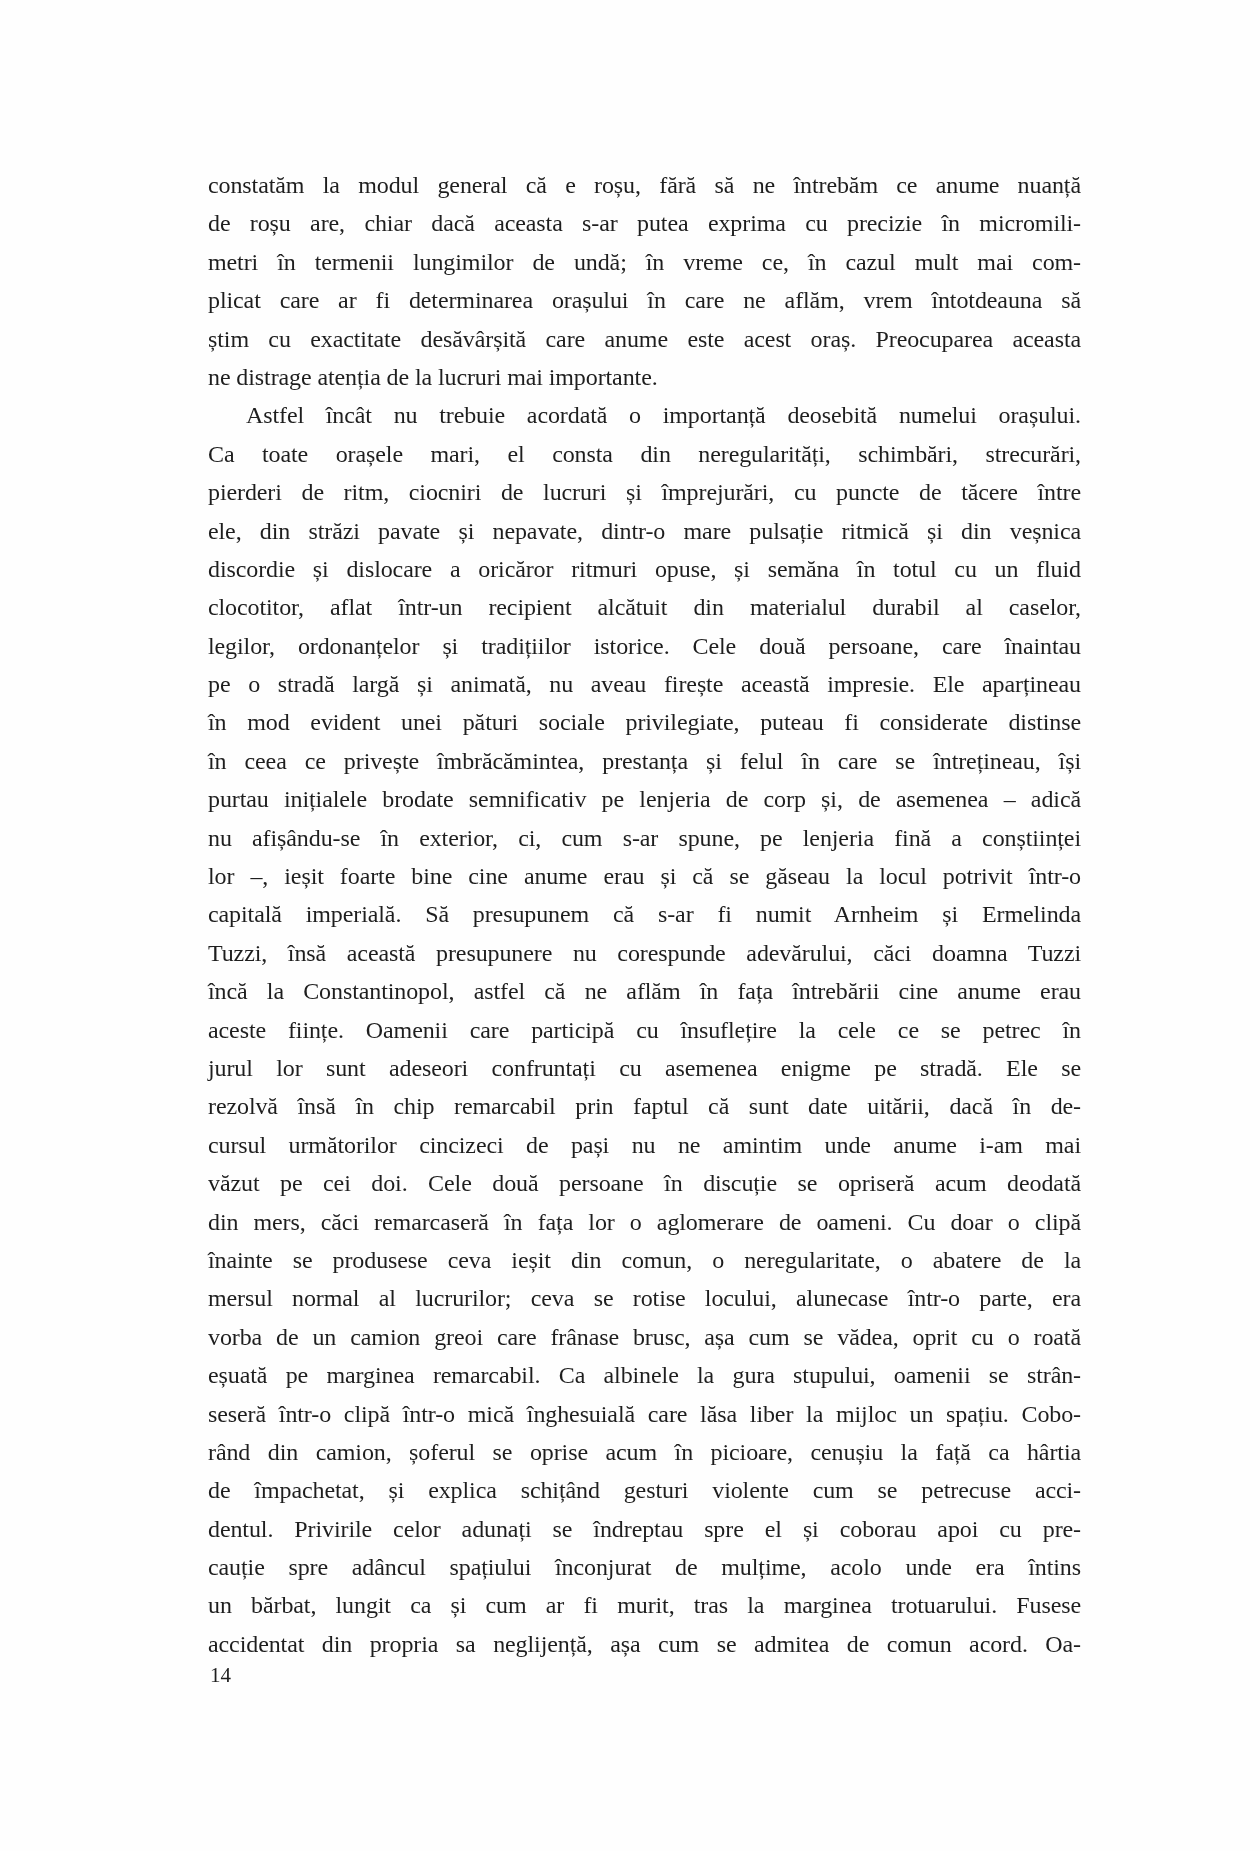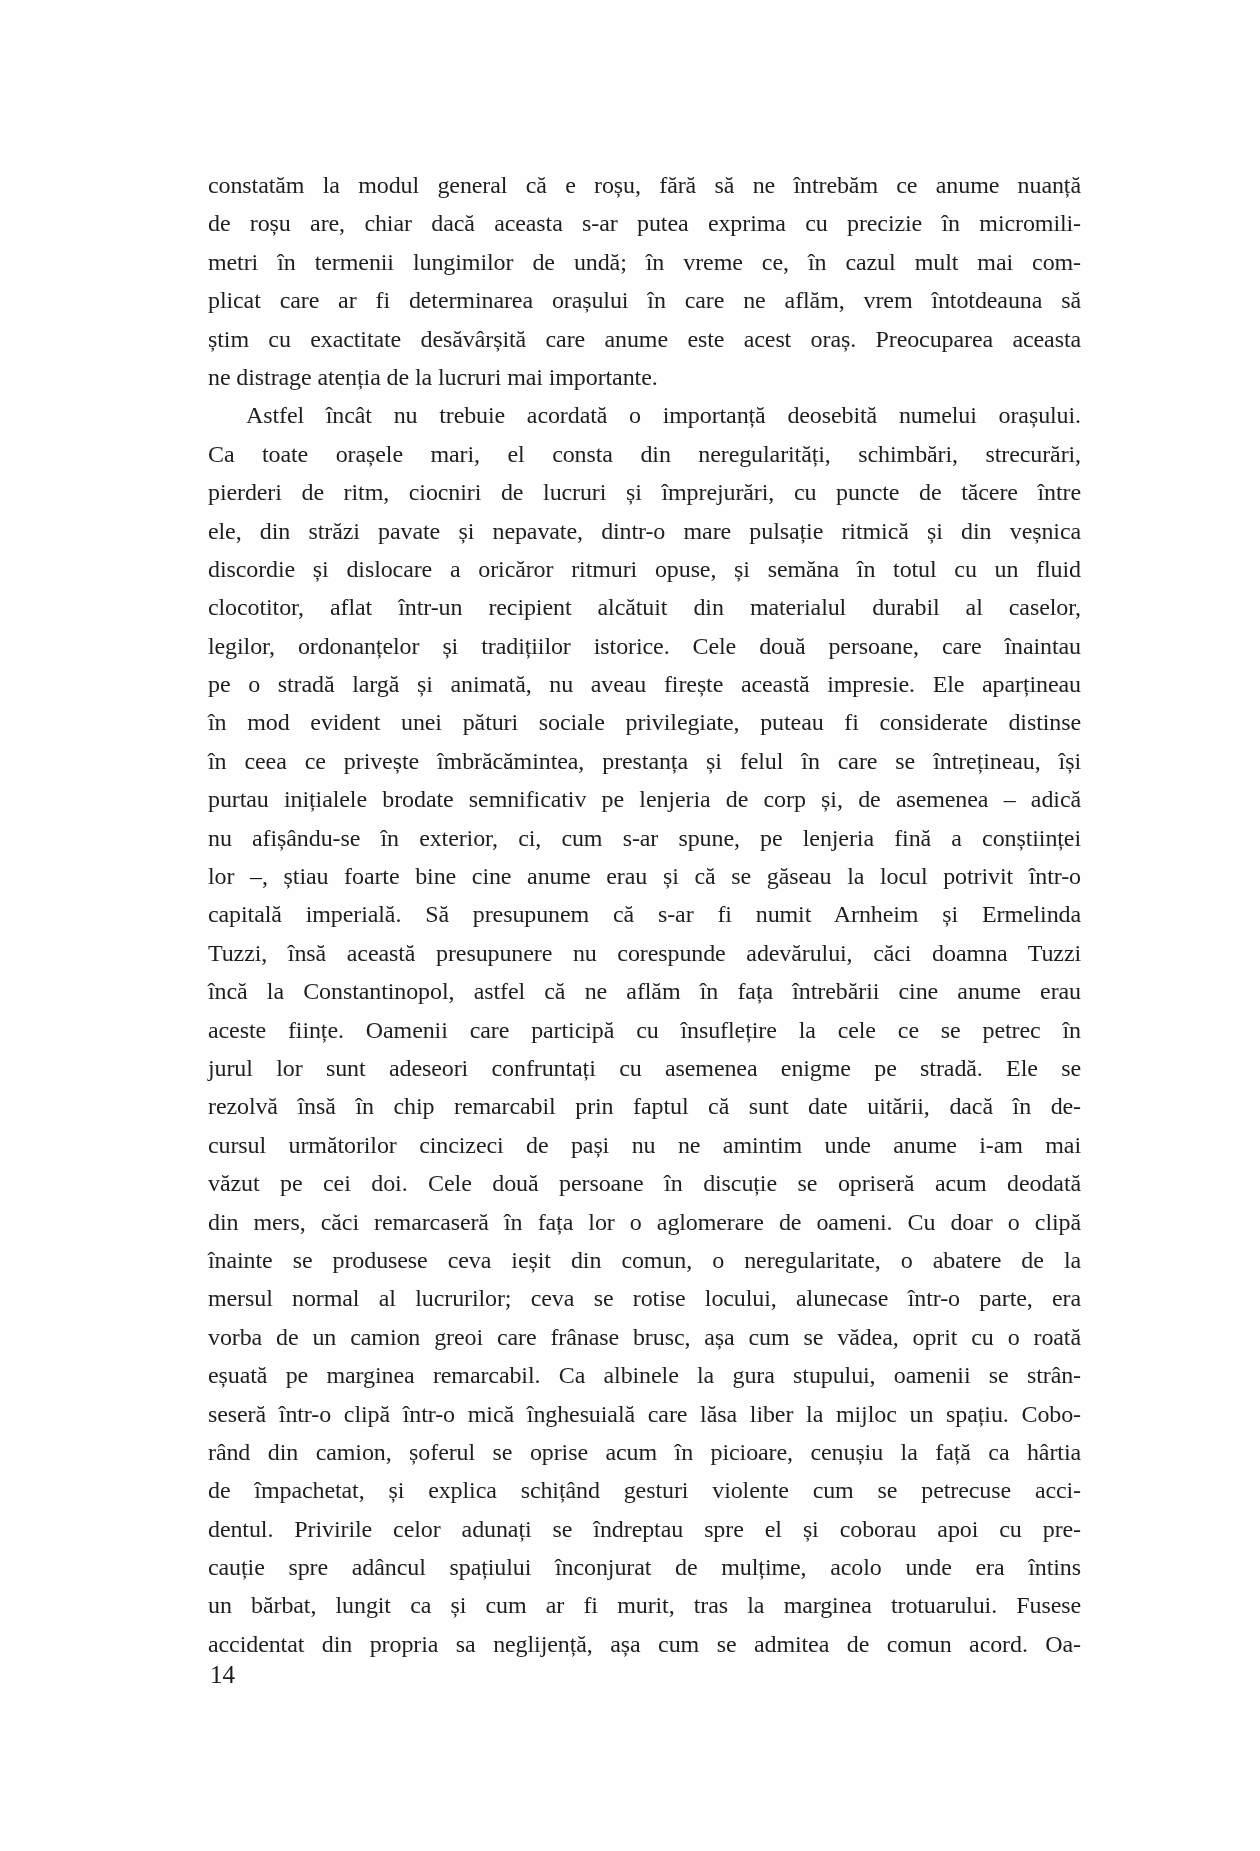--- a/index.html
+++ b/index.html
@@ -44,21 +44,21 @@
   }
   .text-line.indented {
     padding-left: 38px;
   }
   .page-number {
     position: absolute;
     left: 210px;
     top: 1656px;
     height: 38px;
     line-height: 38px;
-    font-size: 25px;
+    font-size: 21px;
     color: #1e1e1e;
   }
 </style>
 </head>
 <body>
 
 <div class="page">
   <div class="text-block">
       <div class="text-line">constatăm la modul general că e roșu, fără să ne întrebăm ce anume nuanță</div>
       <div class="text-line">de roșu are, chiar dacă aceasta s-ar putea exprima cu precizie în micromili-</div>
@@ -71,21 +71,21 @@
       <div class="text-line">pierderi de ritm, ciocniri de lucruri și împrejurări, cu puncte de tăcere între</div>
       <div class="text-line">ele, din străzi pavate și nepavate, dintr-o mare pulsație ritmică și din veșnica</div>
       <div class="text-line">discordie și dislocare a oricăror ritmuri opuse, și semăna în totul cu un fluid</div>
       <div class="text-line">clocotitor, aflat într-un recipient alcătuit din materialul durabil al caselor,</div>
       <div class="text-line">legilor, ordonanțelor și tradițiilor istorice. Cele două persoane, care înaintau</div>
       <div class="text-line">pe o stradă largă și animată, nu aveau firește această impresie. Ele aparțineau</div>
       <div class="text-line">în mod evident unei pături sociale privilegiate, puteau fi considerate distinse</div>
       <div class="text-line">în ceea ce privește îmbrăcămintea, prestanța și felul în care se întrețineau, își</div>
       <div class="text-line">purtau inițialele brodate semnificativ pe lenjeria de corp și, de asemenea – adică</div>
       <div class="text-line">nu afișându-se în exterior, ci, cum s-ar spune, pe lenjeria fină a conștiinței</div>
-      <div class="text-line">lor –, știau foarte bine cine anume erau și că se găseau la locul potrivit într-o</div>
+      <div class="text-line">lor –, ieșit foarte bine cine anume erau și că se găseau la locul potrivit într-o</div>
       <div class="text-line">capitală imperială. Să presupunem că s-ar fi numit Arnheim și Ermelinda</div>
       <div class="text-line">Tuzzi, însă această presupunere nu corespunde adevărului, căci doamna Tuzzi</div>
       <div class="text-line">încă la Constantinopol, astfel că ne aflăm în fața întrebării cine anume erau</div>
       <div class="text-line">aceste ființe. Oamenii care participă cu însuflețire la cele ce se petrec în</div>
       <div class="text-line">jurul lor sunt adeseori confruntați cu asemenea enigme pe stradă. Ele se</div>
       <div class="text-line">rezolvă însă în chip remarcabil prin faptul că sunt date uitării, dacă în de-</div>
       <div class="text-line">cursul următorilor cincizeci de pași nu ne amintim unde anume i-am mai</div>
       <div class="text-line">văzut pe cei doi. Cele două persoane în discuție se opriseră acum deodată</div>
       <div class="text-line">din mers, căci remarcaseră în fața lor o aglomerare de oameni. Cu doar o clipă</div>
       <div class="text-line">înainte se produsese ceva ieșit din comun, o neregularitate, o abatere de la</div>

